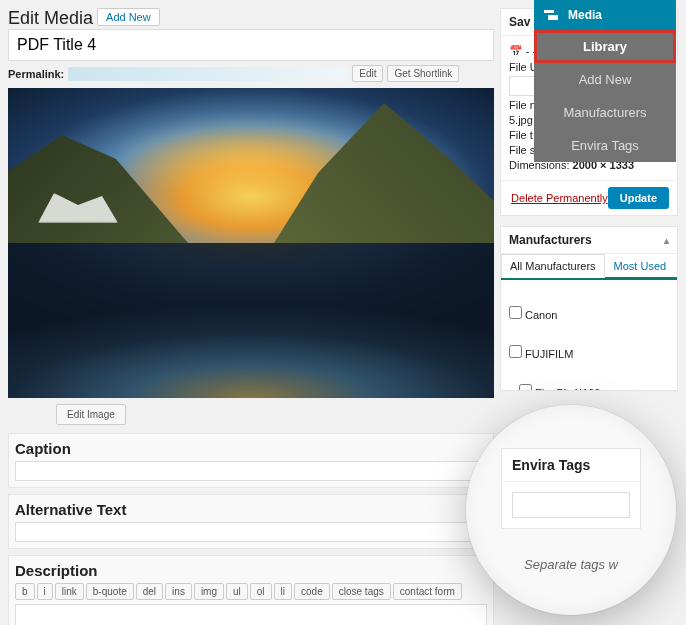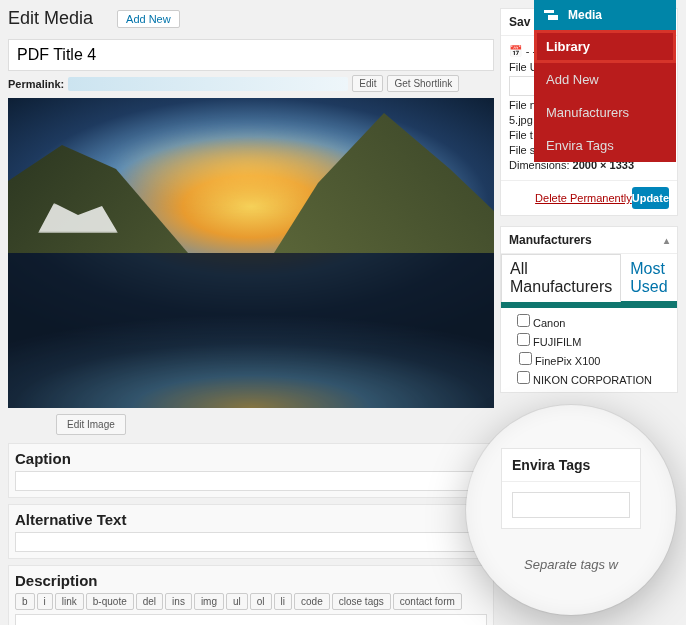--- a/index.html
+++ b/index.html
@@ -1,19 +1,19 @@
 <!DOCTYPE html>
 <html><head>
 <meta charset="utf-8">
 <style>
 * { box-sizing: border-box; margin: 0; padding: 0; }
 body { font-family: -apple-system, "Helvetica Neue", Arial, sans-serif; font-size: 12px; color: #222; background: #f1f1f1; width: 686px; height: 625px; overflow: hidden; position: relative; }
 
 .main { padding: 8px; }
-.page-header { display: flex; align-items: center; gap: 24px; margin-bottom: 10px; }
+.page-header { display: flex; align-items: flex-start; gap: 4px; margin-bottom: 0; }
 .page-title { font-size: 18px; font-weight: 400; color: #222; }
 .btn-add-new { background: #fff; border: 1px solid #ccc; color: #0073aa; padding: 2px 8px; font-size: 11px; cursor: pointer; border-radius: 2px; }
 
 .title-input { width: 486px; padding: 6px 8px; font-size: 16px; border: 1px solid #ddd; background: #fff; margin-bottom: 4px; }
 
 .permalink-row { display: flex; align-items: center; gap: 4px; margin-bottom: 6px; font-size: 11px; }
 .permalink-label { font-weight: bold; }
 .permalink-url { color: #0073aa; flex: 1; height: 14px; background: linear-gradient(90deg, #cce4f0 0%, #eef6fa 100%); border-radius: 2px; max-width: 280px; }
 .small-btn { background: #f7f7f7; border: 1px solid #ccc; padding: 2px 6px; font-size: 10px; cursor: pointer; border-radius: 2px; color: #555; }
 
@@ -37,34 +37,34 @@
 .desc-textarea { width: 100%; height: 40px; border: 1px solid #ddd; padding: 4px; font-size: 11px; resize: none; }
 
 
 .sidebar { position: absolute; top: 8px; right: 8px; width: 178px; }
 .sidebox { background: #fff; border: 1px solid #e5e5e5; margin-bottom: 10px; }
 .sidebox-header { background: #fff; border-bottom: 1px solid #eee; padding: 6px 8px; font-size: 12px; font-weight: bold; display: flex; justify-content: space-between; align-items: center; }
 .sidebox-body { padding: 6px 8px; font-size: 11px; }
 .sidebox-body .row { margin: 3px 0; overflow: hidden; text-overflow: ellipsis; white-space: nowrap; }
 .sidebox-foot { display: flex; justify-content: flex-end; align-items: center; padding: 6px 8px; border-top: 1px solid #eee; }
 .delete-link { color: #a00; font-size: 11px; text-decoration: underline; cursor: pointer; }
-.btn-primary { background: #0085ba; color: #fff; border: none; padding: 5px 0; font-size: 11px; border-radius: 3px; cursor: pointer; font-weight: bold; }
-.tabs { display: flex; border-bottom: 7px solid #0f766e; font-size: 16px; }
+.btn-primary { background: #0085ba; color: #fff; border: none; padding: 5px 12px; font-size: 11px; border-radius: 3px; cursor: pointer; font-weight: bold; }
+.tabs { display: flex; border-bottom: 3px solid #0f766e; font-size: 11px; }
 .tab { padding: 5px 8px; cursor: pointer; border: 1px solid transparent; border-bottom: none; }
 .tab.active { border-color: #ddd; background: #fff; margin-bottom: -1px; }
 .tab.inactive { color: #0073aa; }
 .checklist { max-height: 110px; overflow: auto; padding: 4px 0; font-size: 11px; }
-.checklist label { display: block; padding: 2px 16px; }
+.checklist label { display: block; padding: 2px 8px; margin-top: 20px; }
 .checklist .sub { padding-left: 18px; }
 .collapse-icon { color: #888; cursor: pointer; font-size: 10px; }
 
 
 .flyout { position: absolute; top: 0; right: 10px; width: 142px; z-index: 50; }
 .flyout-head { background: #0085a8; color: #fff; padding: 8px 10px; font-weight: bold; display: flex; align-items: center; gap: 8px; }
-.flyout-items { background: #b91c1c; }
+.flyout-items { background: #737373; text-align: center; }
 .flyout-item { color: #ddd; padding: 9px 12px; font-size: 13px; cursor: pointer; }
 .flyout-item.highlighted { outline: 3px solid #d6342a; outline-offset: -3px; color: #fff; font-weight: bold; }
 
 .media-icon { width: 16px; height: 14px; display: inline-block; position: relative; }
 .media-icon::before { content: ''; position: absolute; left: 0; top: 2px; width: 10px; height: 3px; background: #fff; }
 .media-icon::after { content: ''; position: absolute; left: 4px; top: 7px; width: 10px; height: 5px; background: #fff; }
 
 
 .magnifier { position: absolute; right: 10px; bottom: 10px; width: 210px; height: 210px; border-radius: 50%; background: #f8f8f8; box-shadow: 0 0 0 1px rgba(0,0,0,0.05), 0 10px 40px rgba(0,0,0,0.25), inset 0 0 20px rgba(0,0,0,0.05); display: flex; flex-direction: column; align-items: center; justify-content: center; padding: 30px; overflow: hidden; }
 .mag-inner { width: 140px; border: 1px solid #e5e5e5; background: #fff; }

